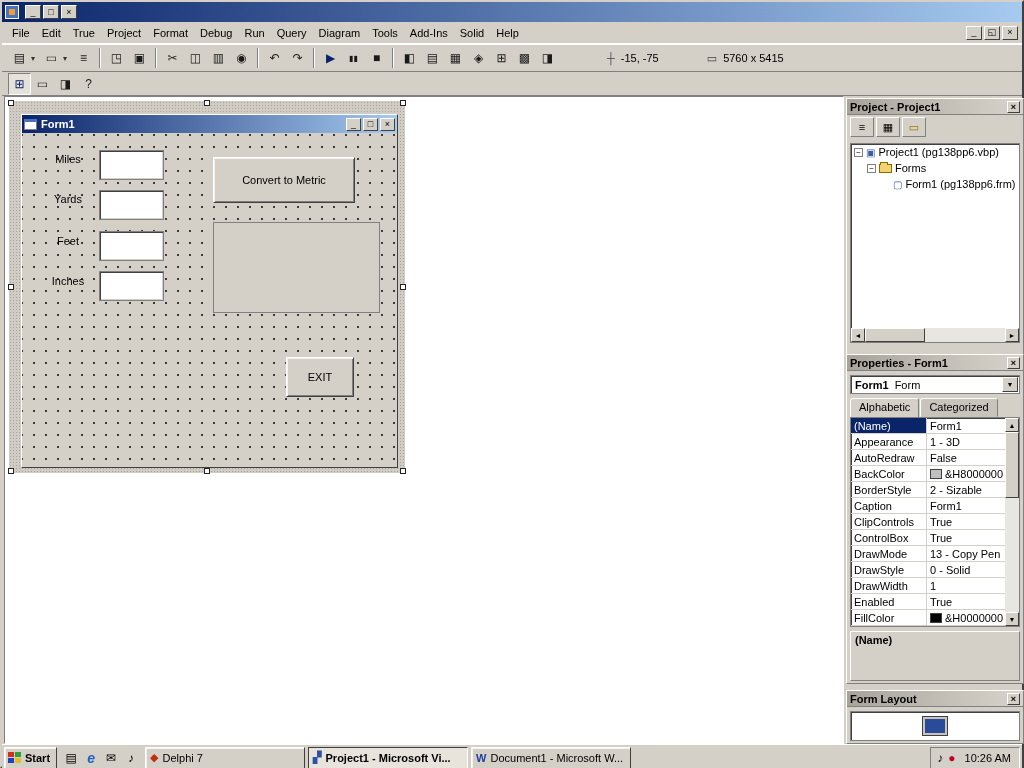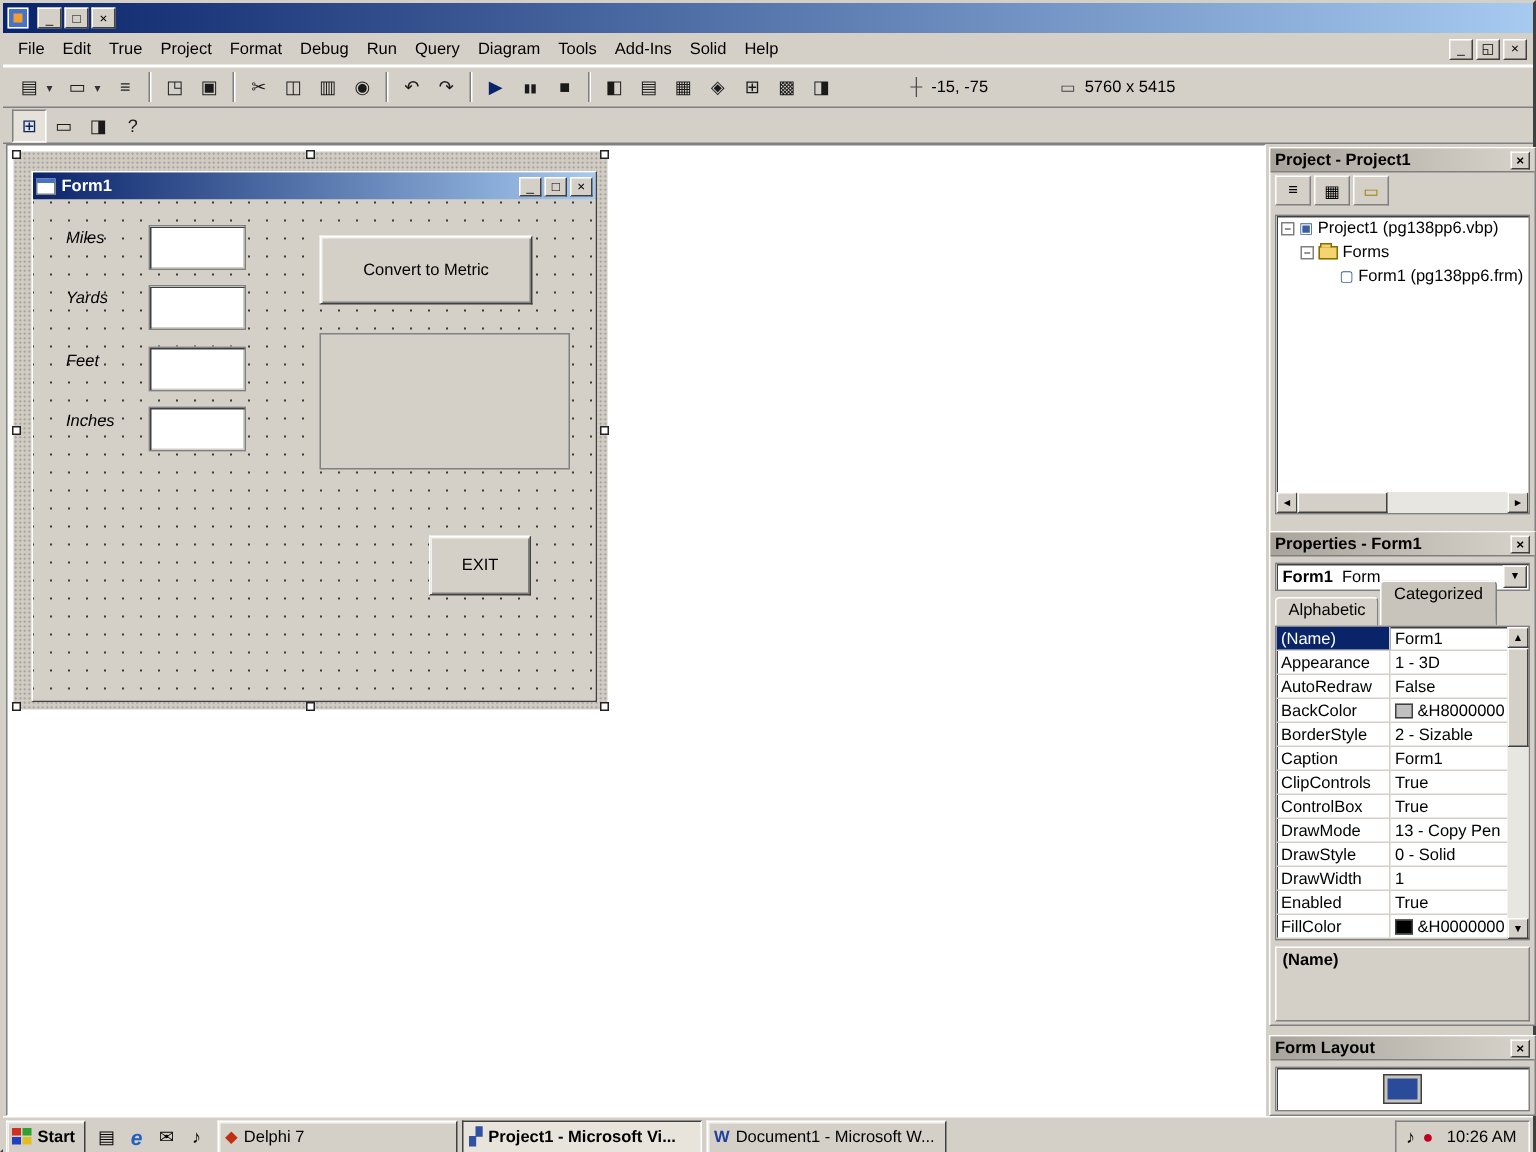--- a/index.html
+++ b/index.html
@@ -46,21 +46,21 @@
   
   .form-window { position:absolute; left:12px; top:13px; width:377px; height:354px; background:#d4d0c8;
     border:1px solid; border-color:#ffffff #404040 #404040 #ffffff; }
   .form-titlebar { height:18px; background:linear-gradient(90deg,#0a246a,#a6caf0); display:flex; align-items:center; padding:0 2px; }
   .form-titlebar .form-icon { width:13px; height:11px; background:#fff; border:1px solid #808080; border-top:3px solid #4a72c4; margin-right:4px; }
   .form-titlebar .ft-text { color:#fff; font-weight:bold; flex:1; }
   .form-titlebar .winbtn { width:15px; height:13px; }
   .form-body { position:relative; width:100%; height:334px; background-color:#d4d0c8;
     background-image:radial-gradient(#3a3a3a 0.8px, transparent 0.9px); background-size:12px 12px; background-position:6px 8px; }
 
-  .vb-label { position:absolute; width:48px; text-align:left; font-size:11px;font-style:italic; }
+  .vb-label { position:absolute; width:48px; text-align:center; font-size:11px; }
   .vb-text  { position:absolute; width:65px; height:30px; background:#fff; border:1px solid #808080;
     box-shadow: inset 1px 1px 0 #404040, inset -1px -1px 0 #d4d0c8; }
   .vb-btn { position:absolute; background:#d4d0c8; border:1px solid; border-color:#ffffff #404040 #404040 #ffffff;
     box-shadow: inset 1px 1px 0 #f4f2ee, inset -1px -1px 0 #808080; display:flex; align-items:center; justify-content:center; font-size:11px; }
   .vb-frame { position:absolute; border:1px solid #808080; background:#d4d0c8; }
 
   
   .rightcol { position:absolute; left:844px; top:96px; width:178px; height:646px; }
   .panel { position:absolute; left:0; width:178px; background:#d4d0c8; border:1px solid; border-color:#ffffff #808080 #808080 #ffffff; }
   .panel-title { height:16px; background:linear-gradient(90deg,#a8a49c,#d8d4cc); display:flex; align-items:center; padding:0 3px;
@@ -89,21 +89,21 @@
   .pcombo { position:absolute; left:3px; top:20px; width:170px; height:19px; background:#fff; border:1px solid #808080;
     box-shadow: inset 1px 1px 0 #404040; display:flex; align-items:center; padding-left:4px; }
   .pcombo-name { font-weight:bold; margin-right:6px; }
   .pcombo-type { flex:1; }
   .combo-btn { width:16px; height:15px; background:#d4d0c8; border:1px solid; border-color:#ffffff #404040 #404040 #ffffff;
     font-size:7px; display:flex; align-items:center; justify-content:center; margin-right:1px; }
   .ptabs { position:absolute; left:3px; top:44px; height:18px; display:flex; align-items:flex-end; }
   .ptab { padding:2px 8px 3px 8px; border:1px solid; border-color:#ffffff #808080 transparent #ffffff; background:#d4d0c8;
     border-radius:3px 3px 0 0; margin-right:1px; }
   .ptab.active { font-weight:normal; padding-bottom:4px; position:relative; top:1px; }
-  .ptab.inactive { background:#c8c4bc; height:30px; }
+  .ptab.inactive { background:#c8c4bc; height:19px; }
   .pgrid { position:absolute; left:3px; top:62px; width:170px; height:210px; background:#fff; border:1px solid #808080;
     box-shadow: inset 1px 1px 0 #404040; display:flex; }
   .pgrid-rows { flex:1; overflow:hidden; }
   .prow { display:flex; height:16px; border-bottom:1px solid #d4d0c8; align-items:center; }
   .pname { width:76px; padding:1px 3px; border-right:1px solid #d4d0c8; height:100%; display:flex; align-items:center; white-space:nowrap; overflow:hidden; }
   .pname.sel { background:#0a246a; color:#fff; }
   .pval { flex:1; padding:1px 3px; display:flex; align-items:center; white-space:nowrap; overflow:hidden; }
   .swatch { width:12px; height:10px; border:1px solid #404040; margin-right:3px; flex:none; }
   .vscroll { width:14px; background:#e8e6e0; display:flex; flex-direction:column; flex:none; }
   .vthumb { width:14px; height:66px; background:#d4d0c8; border:1px solid; border-color:#ffffff #404040 #404040 #ffffff; }

